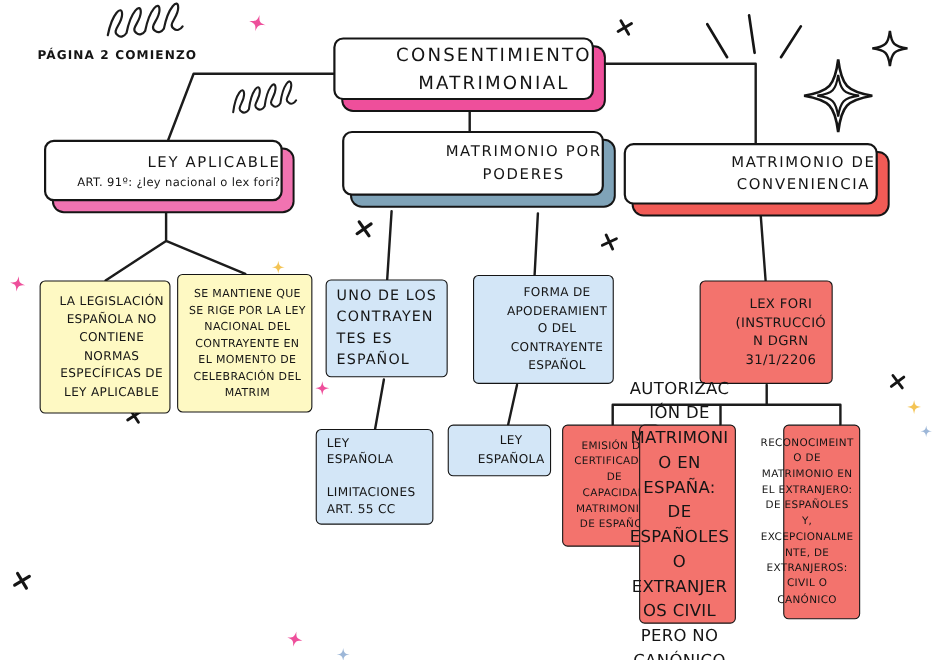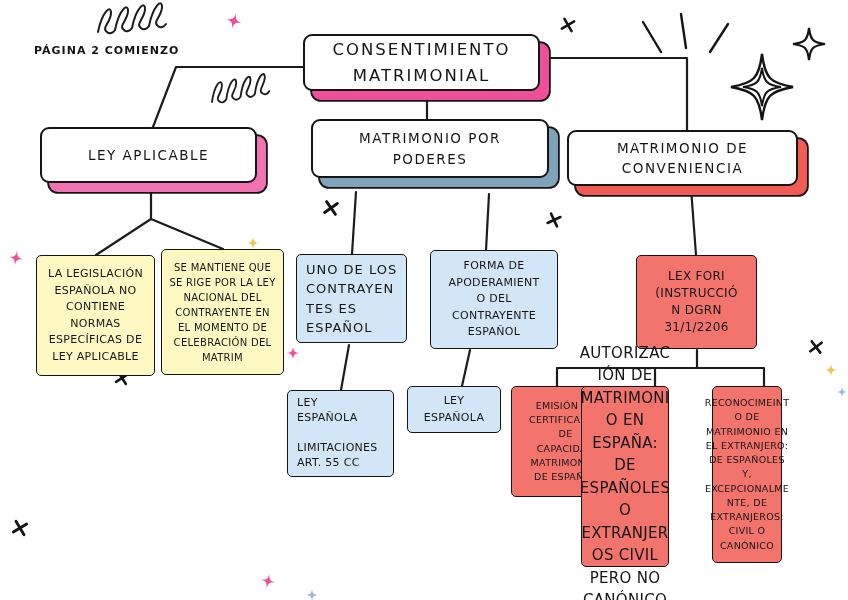--- a/index.html
+++ b/index.html
@@ -10,21 +10,21 @@
   }
   .layer { position:absolute; left:0; top:0; width:848px; height:600px; }
 
   .page-label {
     position:absolute; left:34px; top:44px;
     font-size:11px; font-weight:bold; letter-spacing:1px; white-space:pre-line;
   }
 
   .node {
     position:absolute; border:2px solid #151515; border-radius:9px; background:#fff;
-    display:flex; flex-direction:column; align-items:center; justify-content:center;
+    display:flex; flex-direction:column; align-items:flex-end; justify-content:center;
     text-align:center; white-space:pre-line;
   }
   .shadowed { box-shadow: 9px 9px 0 0 var(--sc), 9px 9px 0 1.8px #151515; }
 
   .root-node   { left:303px; top:34px;  width:237px; height:57px; --sc:#ee4f9b; }
   .root-title  { font-size:16.5px; letter-spacing:2px; line-height:1.55; }
 
   .branch-ley  { left:40px;  top:127px; width:217px; height:56px; --sc:#f173b1; }
   .branch-pod  { left:311px; top:119px; width:238px; height:59px; --sc:#7fa3b8; }
   .branch-conv { left:567px; top:130px; width:231px; height:56px; --sc:#f15b56; }
@@ -119,20 +119,21 @@
 
 <div class="page-label">PÁGINA 2 COMIENZO</div>
 
 <div class="node shadowed root-node">
   <div class="root-title">CONSENTIMIENTO
 MATRIMONIAL</div>
 </div>
 
 <div class="node shadowed branch-ley">
   <div class="branch-title">LEY APLICABLE</div>
+  <div class="branch-sub">ART. 91º: ¿ley nacional o lex fori?</div>
 </div>
 <div class="node leaf pink pink1">
   <div>LA LEGISLACIÓN
 ESPAÑOLA NO
 CONTIENE
 NORMAS
 ESPECÍFICAS DE
 LEY APLICABLE</div>
 </div>
 <div class="node leaf pink pink2">

